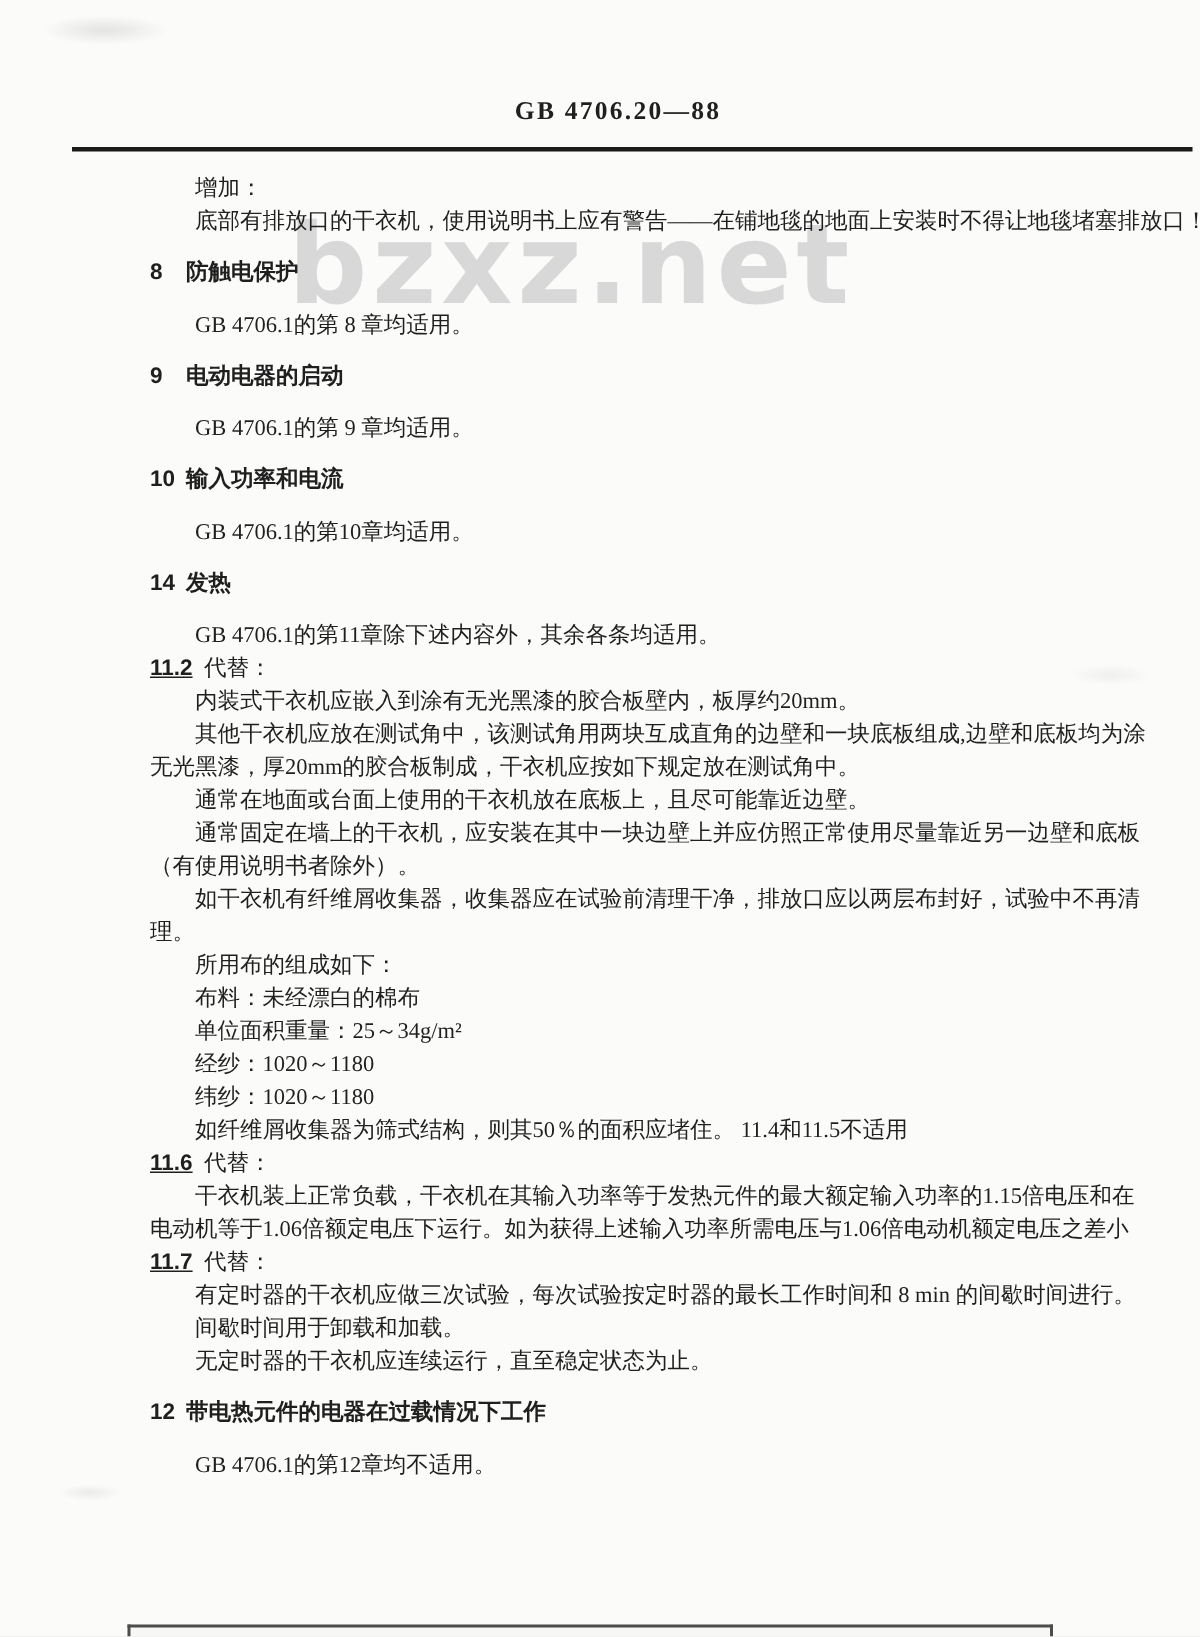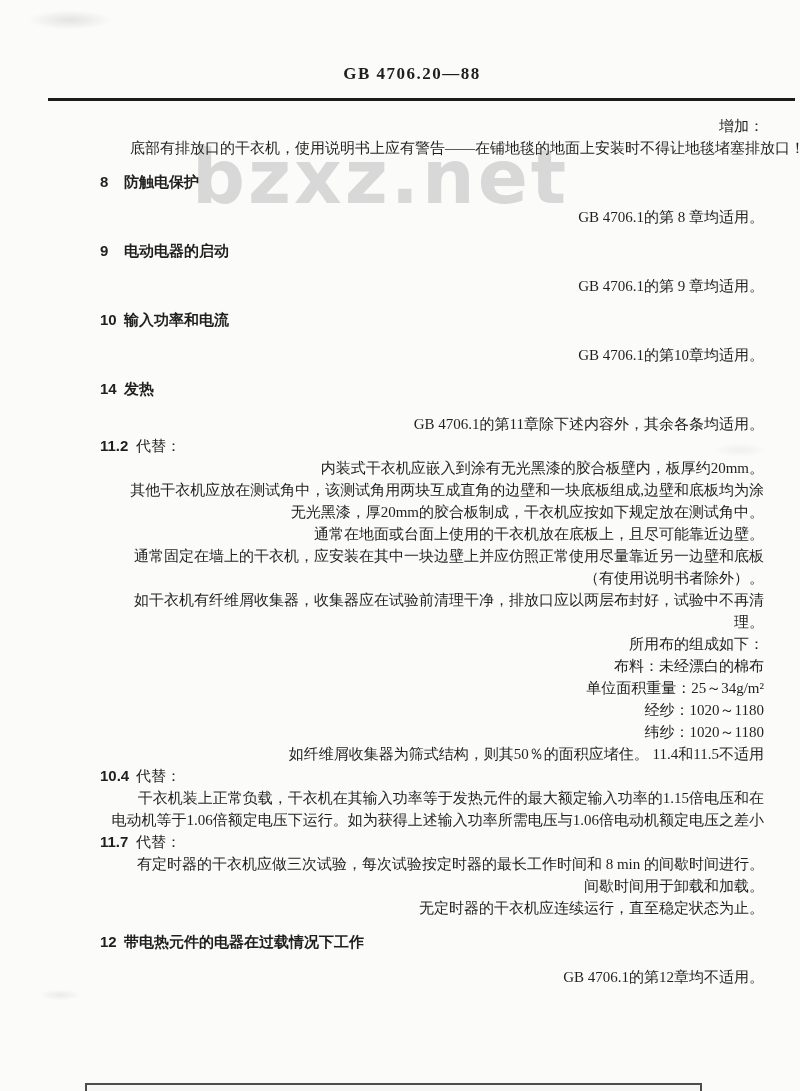--- a/index.html
+++ b/index.html
@@ -38,33 +38,33 @@
     font-weight:700;font-size:74px;line-height:1;
     color:#d8d8d8;letter-spacing:3px;
     user-select:none;
     text-align:center;
   }
   .content{
     position:relative;z-index:1;
     padding:14px 36px 0 100px;
     font-size:15px;line-height:22px;
   }
-  .line{white-space:nowrap;text-align:right;}
+  .line{white-space:nowrap;}
   .indent{padding-left:30px;}
   .heading{
     margin-top:12px;
     font-family:"Liberation Sans","DejaVu Sans",sans-serif;
     font-weight:bold;white-space:nowrap;
   }
   .heading + .line{margin-top:13px;}
   .heading .num{display:inline-block;min-width:24px;}
   .subclause{white-space:nowrap;}
   .subclause .subnum{
     font-family:"Liberation Sans","DejaVu Sans",sans-serif;
-    font-weight:bold;display:inline-block;min-width:36px;
+    font-weight:bold;display:inline-block;min-width:36px;text-decoration:underline;
   }
   .footer-box{
     position:absolute;left:85px;top:1083px;z-index:1;
     width:613px;height:14px;
     border:2px solid #4d4d4d;border-bottom:none;
     background:#f7f7f5;
   }
 </style>
 </head>
 <body>
@@ -92,21 +92,21 @@
       <div class="line indent">通常固定在墙上的干衣机，应安装在其中一块边壁上并应仿照正常使用尽量靠近另一边壁和底板</div>
       <div class="line">（有使用说明书者除外）。</div>
       <div class="line indent">如干衣机有纤维屑收集器，收集器应在试验前清理干净，排放口应以两层布封好，试验中不再清</div>
       <div class="line">理。</div>
       <div class="line indent">所用布的组成如下：</div>
       <div class="line indent">布料：未经漂白的棉布</div>
       <div class="line indent">单位面积重量：25～34g/m²</div>
       <div class="line indent">经纱：1020～1180</div>
       <div class="line indent">纬纱：1020～1180</div>
       <div class="line indent">如纤维屑收集器为筛式结构，则其50％的面积应堵住。 11.4和11.5不适用</div>
-      <div class="subclause"><span class="subnum">10.4</span><span class="sublabel">代替：</span></div>
+      <div class="subclause"><span class="subnum">11.6</span><span class="sublabel">代替：</span></div>
       <div class="line indent">干衣机装上正常负载，干衣机在其输入功率等于发热元件的最大额定输入功率的1.15倍电压和在</div>
       <div class="line">电动机等于1.06倍额定电压下运行。如为获得上述输入功率所需电压与1.06倍电动机额定电压之差小</div>
       <div class="subclause"><span class="subnum">11.7</span><span class="sublabel">代替：</span></div>
       <div class="line indent">有定时器的干衣机应做三次试验，每次试验按定时器的最长工作时间和 8 min 的间歇时间进行。</div>
       <div class="line indent">间歇时间用于卸载和加载。</div>
       <div class="line indent">无定时器的干衣机应连续运行，直至稳定状态为止。</div>
       <div class="heading"><span class="num">12</span><span class="htitle">带电热元件的电器在过载情况下工作</span></div>
       <div class="line indent">GB  4706.1的第12章均不适用。</div>
     </main>
   <div class="footer-box"></div>

